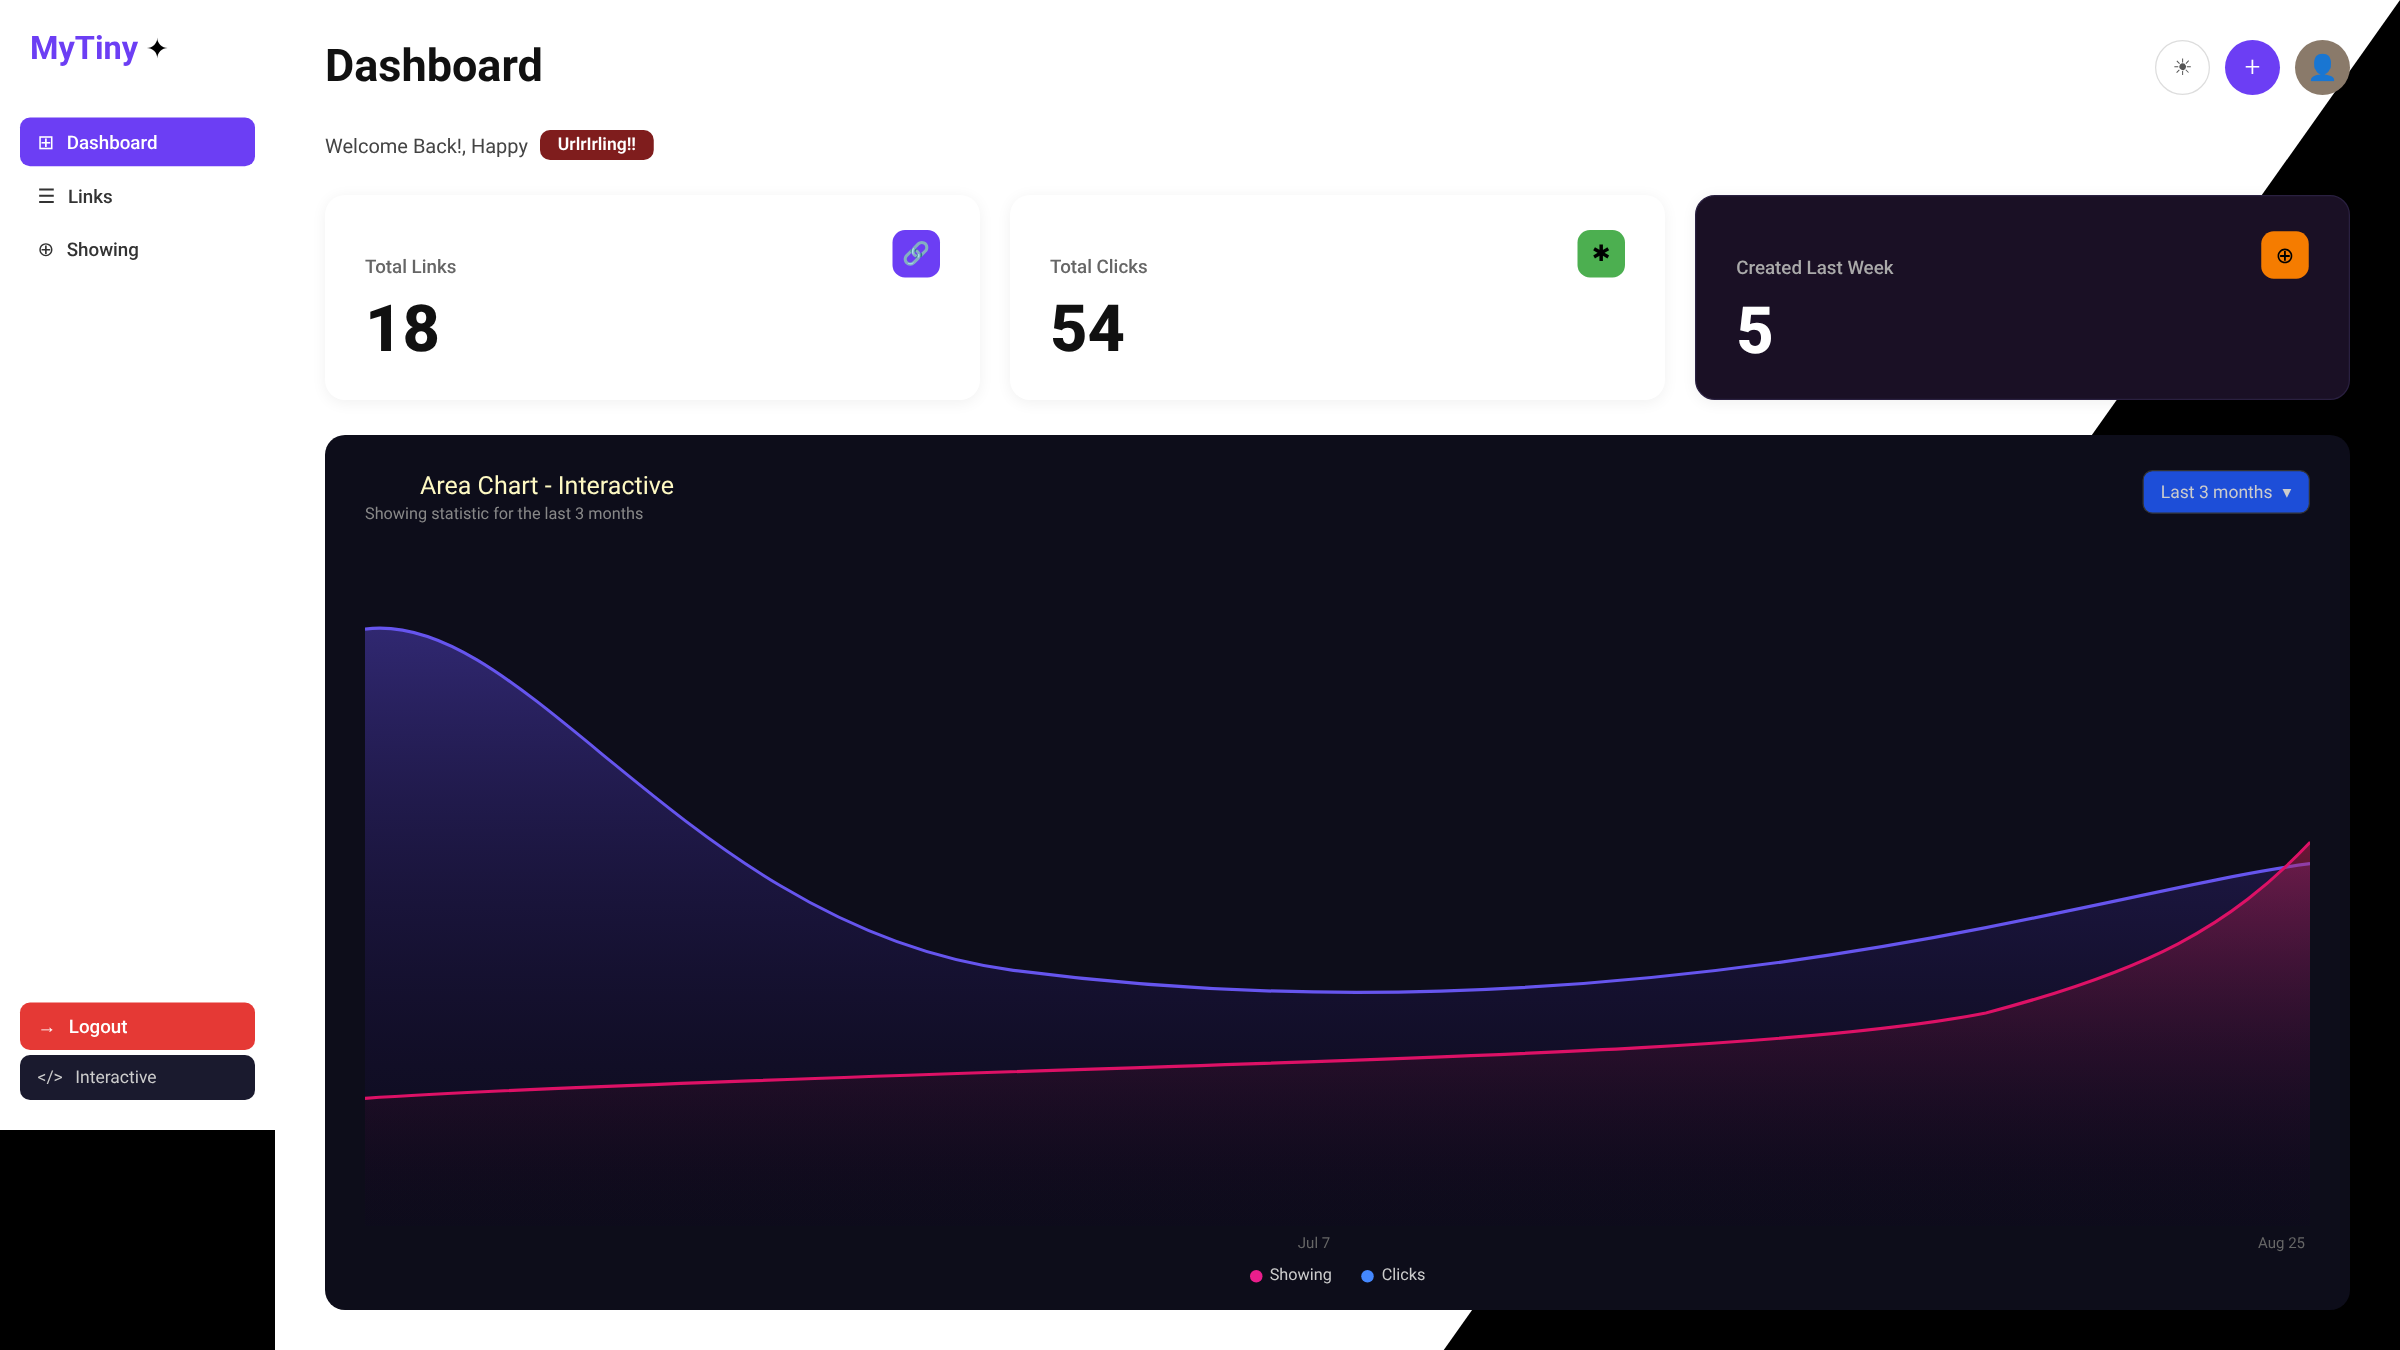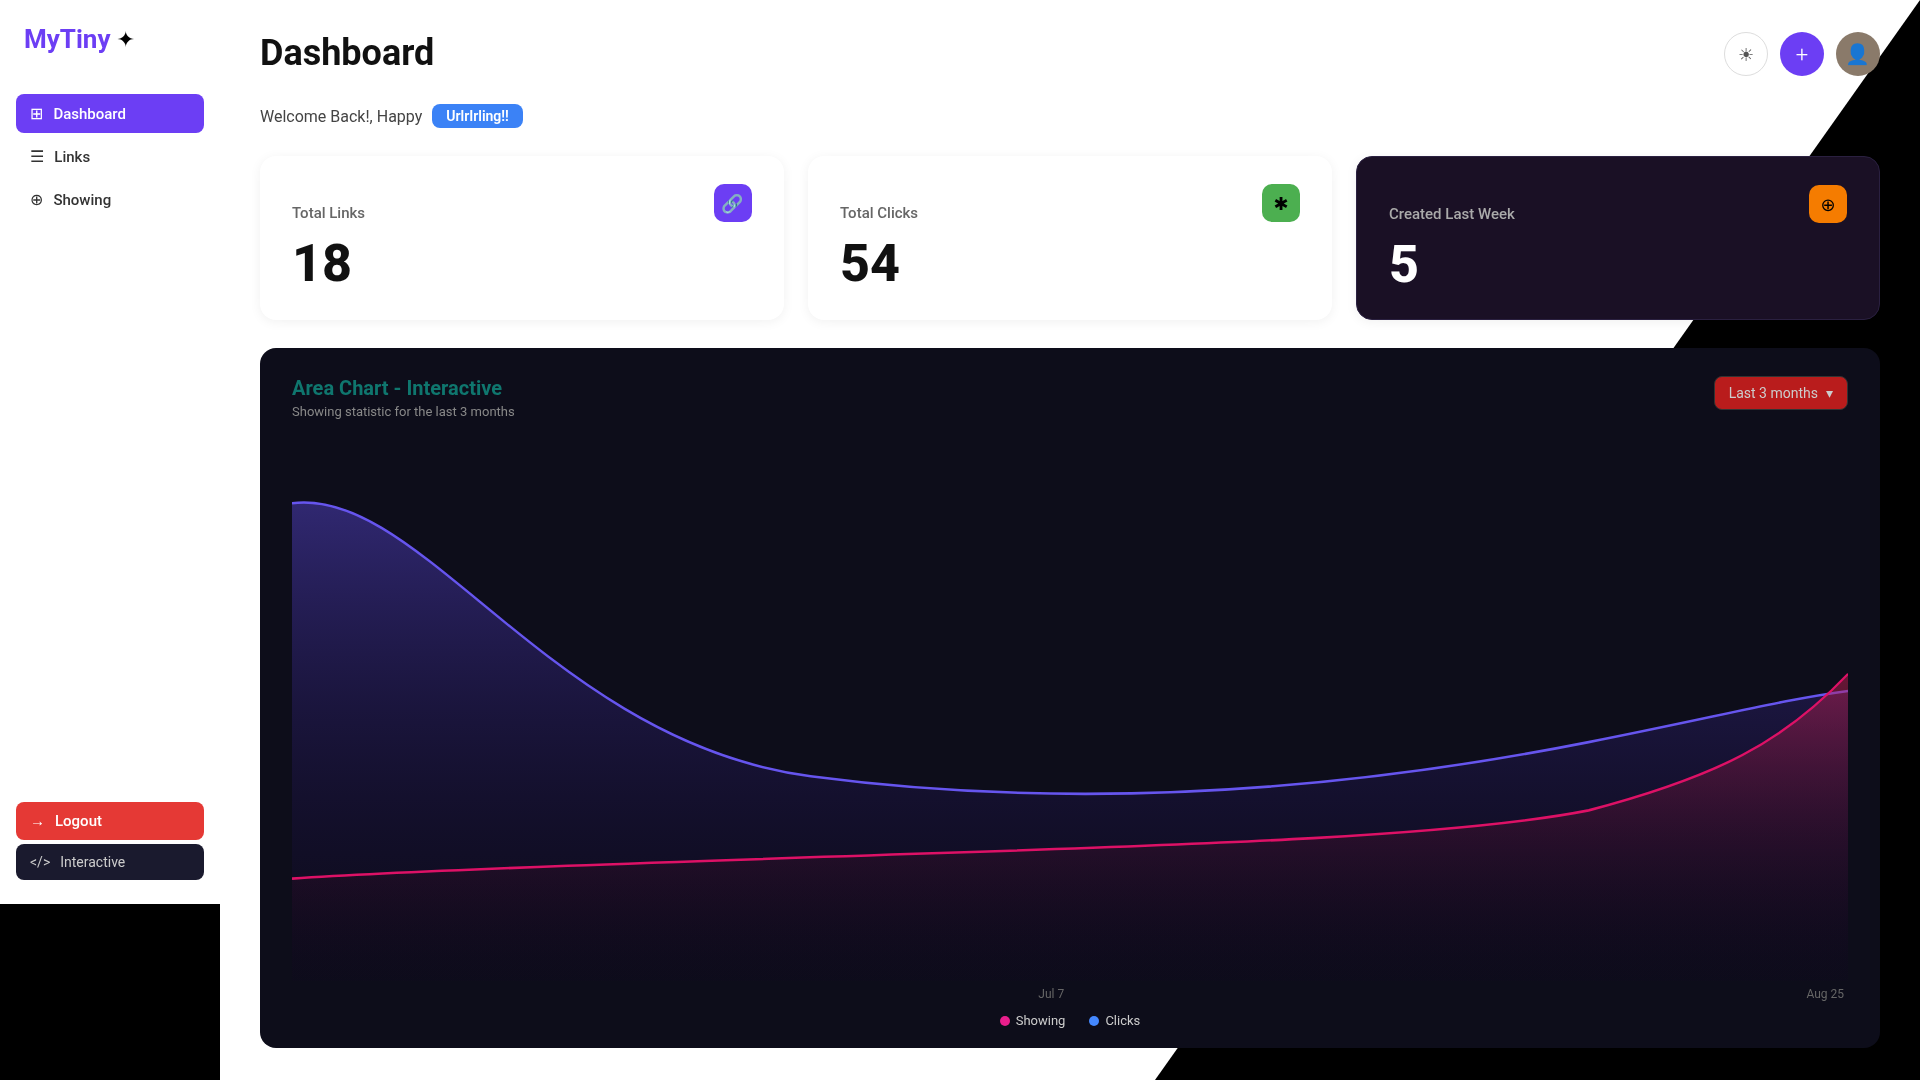--- a/index.html
+++ b/index.html
@@ -197,21 +197,21 @@
     .welcome {
       display: flex;
       align-items: center;
       gap: 10px;
       margin-bottom: 28px;
       font-size: 16px;
       color: #444;
     }
 
     .welcome-badge {
-      background: #3b82f6;
+      background: #7f1d1d;
       color: #fff;
       padding: 4px 14px;
       border-radius: 8px;
       font-size: 14px;
       font-weight: 600;
     }
 
     
     .stats-row {
       display: grid;
@@ -290,35 +290,36 @@
 
     .chart-header {
       display: flex;
       justify-content: space-between;
       align-items: flex-start;
       margin-bottom: 16px;
     }
 
     .chart-title {
       font-size: 20px;
-      font-weight: 700;
-      color: #0f766e;
+      font-weight: 400;
+      color: #fef9c3;
+      margin-left: 44px;
     }
 
     .chart-subtitle {
       font-size: 13px;
       color: #888;
       margin-top: 4px;
     }
 
     .chart-filter {
       display: flex;
       align-items: flex-end;
       gap: 8px;
-      background: #b91c1c;
+      background: #1d4ed8;
       border: 1px solid #333;
       border-radius: 8px;
       padding: 8px 14px;
       color: #ccc;
       font-size: 14px;
       cursor: pointer;
     }
 
     .chart-area {
       flex: 1;

